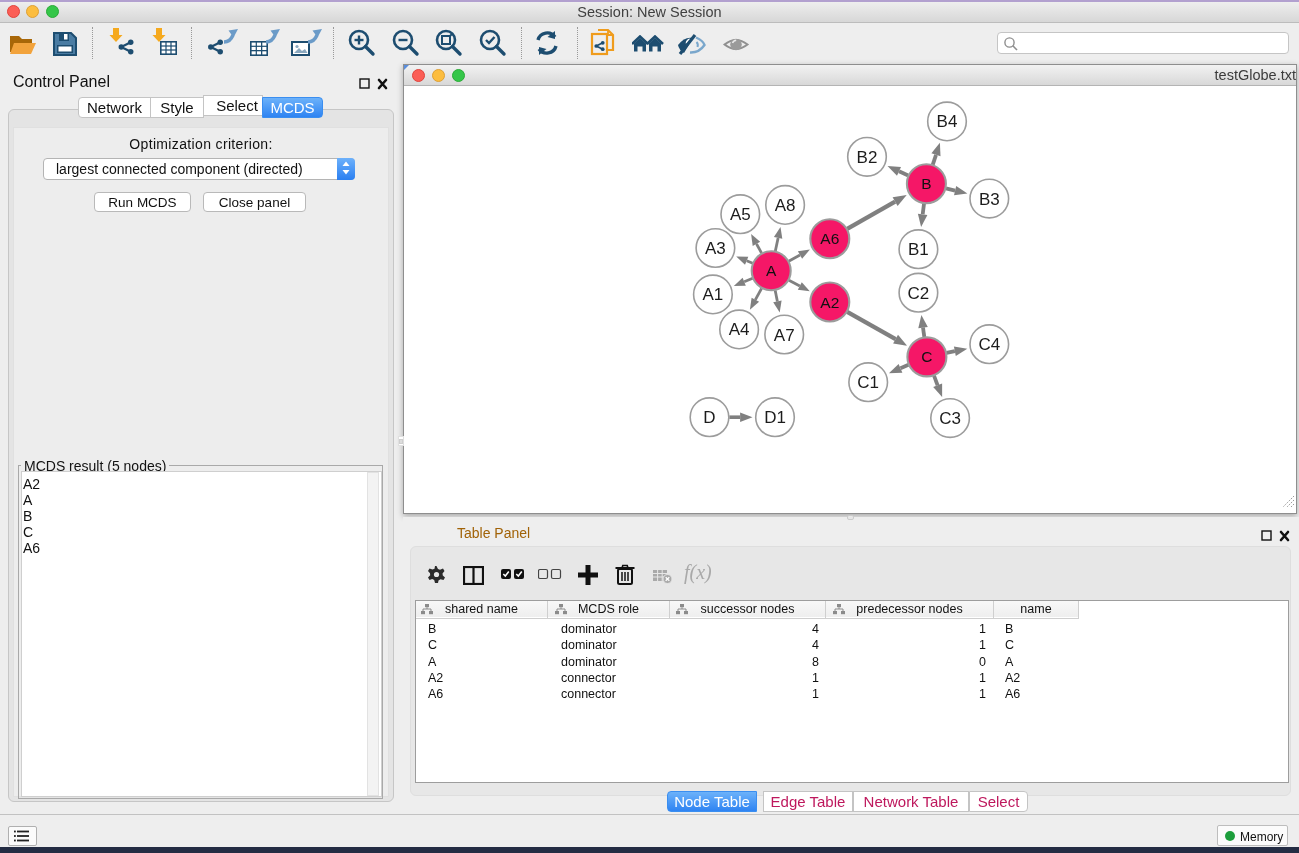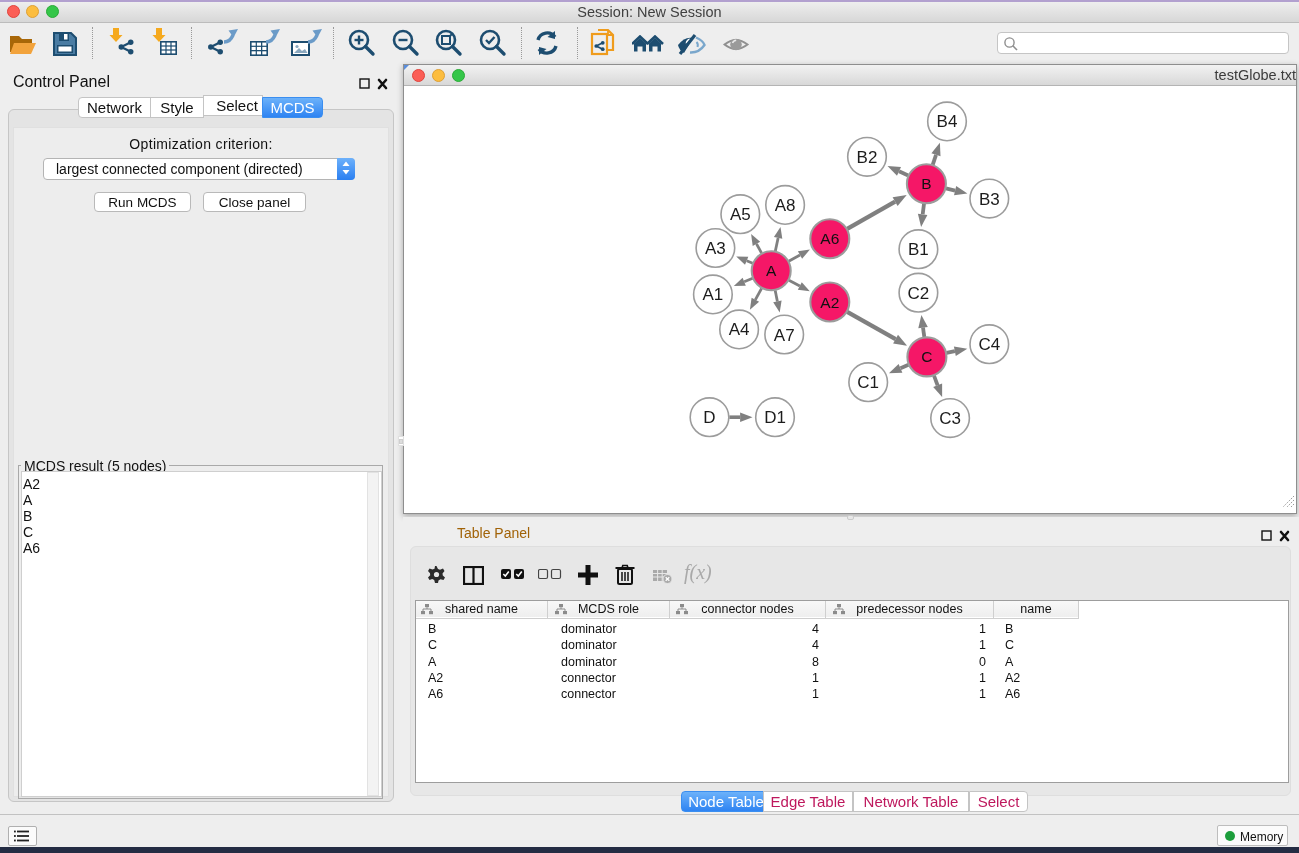--- a/index.html
+++ b/index.html
@@ -446,21 +446,21 @@
             </svg>
             <div class="lab">MCDS role</div>
           </div>
 <div class="thcell" style="left:254px;width:156px;">
             <svg width="12" height="11" viewBox="0 0 12 11" style="position:absolute;left:6px;top:3px;">
               <rect x="4" y="0" width="4" height="3.2" fill="#8b8b8b"></rect>
               <rect x="0" y="7" width="4" height="3.2" fill="#8b8b8b"></rect>
               <rect x="8" y="7" width="4" height="3.2" fill="#8b8b8b"></rect>
               <path d="M6 3.2 L6 5 M2 7 L2 5 L10 5 L10 7" stroke="#8b8b8b" stroke-width="1" fill="none"></path>
             </svg>
-            <div class="lab">connector nodes</div>
+            <div class="lab">successor nodes</div>
           </div>
 <div class="thcell" style="left:410px;width:168px;">
             <svg width="12" height="11" viewBox="0 0 12 11" style="position:absolute;left:7px;top:3px;">
               <rect x="4" y="0" width="4" height="3.2" fill="#8b8b8b"></rect>
               <rect x="0" y="7" width="4" height="3.2" fill="#8b8b8b"></rect>
               <rect x="8" y="7" width="4" height="3.2" fill="#8b8b8b"></rect>
               <path d="M6 3.2 L6 5 M2 7 L2 5 L10 5 L10 7" stroke="#8b8b8b" stroke-width="1" fill="none"></path>
             </svg>
             <div class="lab">predecessor nodes</div>
           </div>
@@ -497,21 +497,21 @@
           <span style="left:589px;">A2</span>
         </div>
 <div class="trow" style="top:84px;">
           <span style="left:12px;">A6</span>
           <span style="left:145px;">connector</span>
           <span class="num" style="left:300px;width:103px;">1</span>
           <span class="num" style="left:470px;width:100px;">1</span>
           <span style="left:589px;">A6</span>
         </div>
     </div>
-<div class="btab sel" style="left:278px;width:90px;border-radius:4px 0 0 4px;">Node Table</div>
+<div class="btab sel" style="left:264px;width:90px;border-radius:4px 0 0 4px;">Node Table</div>
 <div class="btab " style="left:360px;width:90px;">Edge Table</div>
 <div class="btab " style="left:450px;width:116px;">Network Table</div>
 <div class="btab " style="left:566px;width:59px;border-radius:0 4px 4px 0;">Select</div>
   </div>
   <div style="position:absolute; left:398px; top:435px; width:6px; height:10px; background:#fff; border:1px solid #e0e0e0;">
     <div style="position:absolute; left:0px; top:2px; width:4px; height:5px; background:#ddd; border:1px solid #cfcfcf;"></div>
   </div>
   <div style="position:absolute; left:847px; top:514px; width:7px; height:5px; background:#e8e8e8; border:1px solid #cccccc; border-radius:2px;"></div>
   <div id="statusbar">
     <div id="listbtn">

